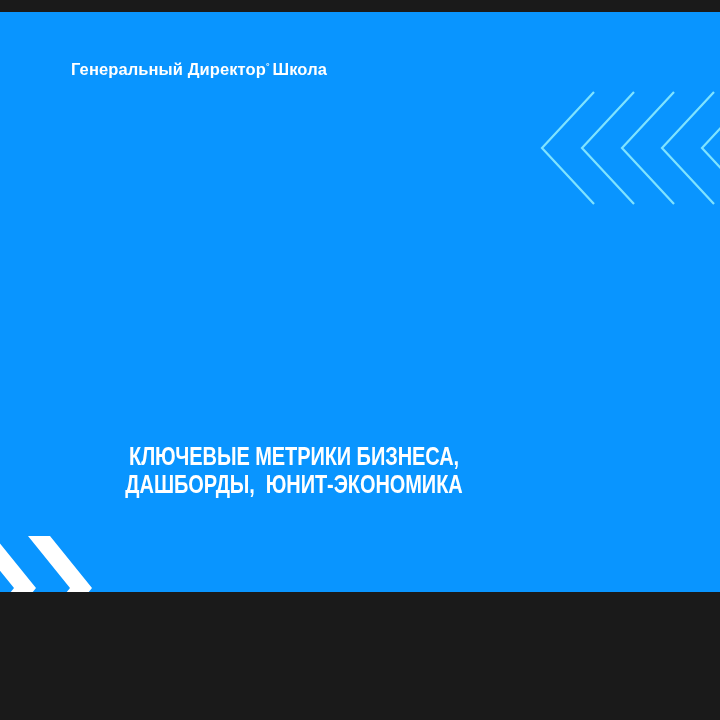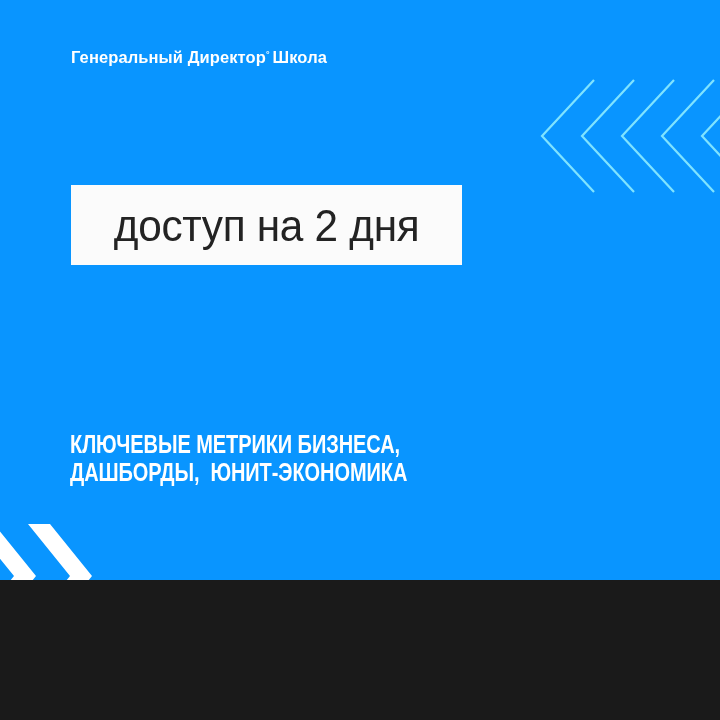--- a/index.html
+++ b/index.html
@@ -8,20 +8,21 @@
     background: #1a1a1a;
   }
 
   .poster {
     position: relative;
     width: 720px;
     height: 580px;
     overflow: hidden;
     background: #0995FF;
     font-family: "Liberation Sans", sans-serif;
+    margin-top: 12px;
     -webkit-font-smoothing: antialiased;
   }
 
   
   .chevrons-tr {
     position: absolute;
     top: 78px;
     left: 540px;
     width: 200px;
     height: 120px;
@@ -102,20 +103,21 @@
     transform-origin: left center;
     text-transform: uppercase;
   }
 
   
   .subtitle {
     position: absolute;
     left: 70px;
     top: 430px;
     width: 560px;
+    text-align: center;
   }
   .subtitle-line {
     color: #ffffff;
     font-size: 25px;
     font-weight: bold;
     line-height: 1.12;
     letter-spacing: -0.1px;
     white-space: pre;
     transform: scaleX(0.80);
     transform-origin: left center;
@@ -145,23 +147,20 @@
         <polygon points="0,0 22,0 64,52 22,104 0,104 42,52"></polygon>
         <polygon points="56,0 78,0 120,52 78,104 56,104 98,52"></polygon>
       </g>
     </svg>
   </div>
 
   <div class="brand">
     <span>Генеральный Директор</span><span class="reg">°</span><span class="school">Школа</span>
   </div>
 
-  <div class="badge">
-    <span class="badge-text">доступ на 2 дня</span>
-  </div>
 
 
   <div class="subtitle">
     <div class="subtitle-line">КЛЮЧЕВЫЕ МЕТРИКИ БИЗНЕСА,</div>
     <div class="subtitle-line">ДАШБОРДЫ,  ЮНИТ-ЭКОНОМИКА</div>
   </div>
 
 </div>
 
 </body></html>

